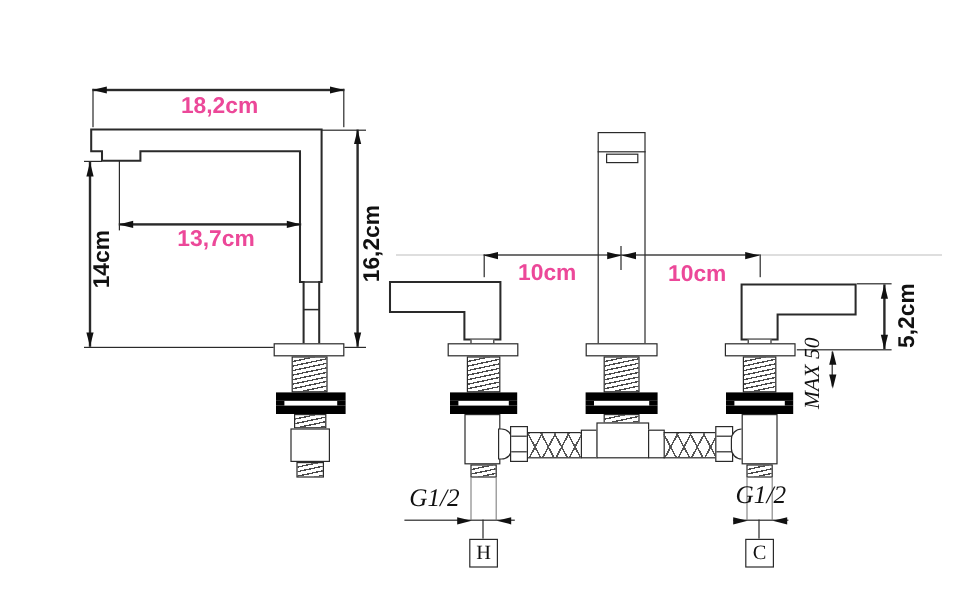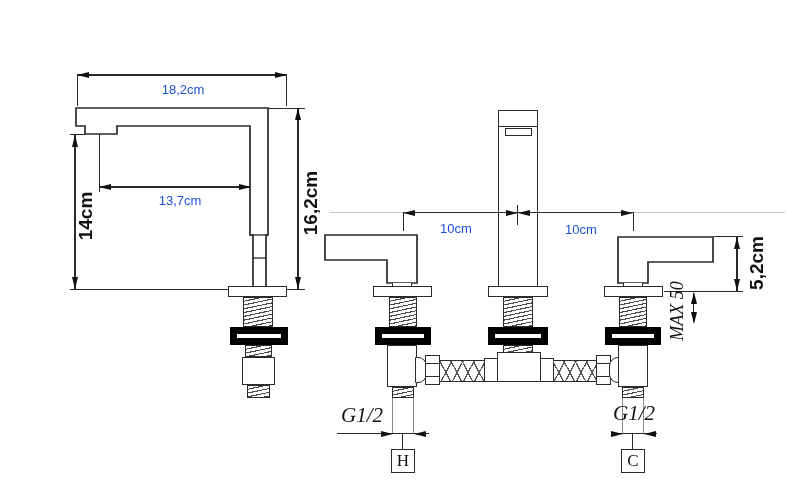--- a/index.html
+++ b/index.html
@@ -19,22 +19,22 @@
       repeating-linear-gradient(62deg,transparent 0 8.5px,#555 8.5px 9.8px),
       repeating-linear-gradient(-62deg,transparent 0 8.5px,#555 8.5px 9.8px);}
   .hex{position:absolute;border:1.4px solid #2a2a2a;background:#fff;}
   .hexline{position:absolute;background:#2a2a2a;height:1px;}
   
   .ar{position:absolute;width:0;height:0;border-style:solid;}
   .ar-l{border-width:3px 12px 3px 0;border-color:transparent #111 transparent transparent;}
   .ar-r{border-width:3px 0 3px 12px;border-color:transparent transparent transparent #111;}
   .ar-u{border-width:0 3px 12px 3px;border-color:transparent transparent #111 transparent;}
   .ar-d{border-width:12px 3px 0 3px;border-color:#111 transparent transparent transparent;}
-  .dim-label{position:absolute;font-weight:normal;font-size:13px;white-space:nowrap;
-    transform:translate(-50%,-50%);color:#1d4ed8;}
+  .dim-label{position:absolute;font-weight:bold;font-size:19px;white-space:nowrap;
+    transform:translate(-50%,-50%);color:#ec4899;}
   .dim-label-rot{position:absolute;font-weight:bold;font-size:19px;white-space:nowrap;
     transform:translate(-50%,-50%) rotate(-90deg);color:#111;}
   .serif-it{position:absolute;font-family:"Liberation Serif",serif;font-style:italic;
     font-size:21px;white-space:nowrap;transform:translate(-50%,-50%);color:#111;}
   .serif-it-rot{position:absolute;font-family:"Liberation Serif",serif;font-style:italic;
     font-size:18px;white-space:nowrap;transform:translate(-50%,-50%) rotate(-90deg);color:#111;}
   .marker-box{position:absolute;border:1.4px solid #2a2a2a;background:#fff;
     display:flex;align-items:center;justify-content:center;
     font-family:"Liberation Serif",serif;font-size:17px;color:#111;}
   .stem{position:absolute;border-left:1.4px solid #2a2a2a;border-right:1.4px solid #2a2a2a;background:#fff;}

